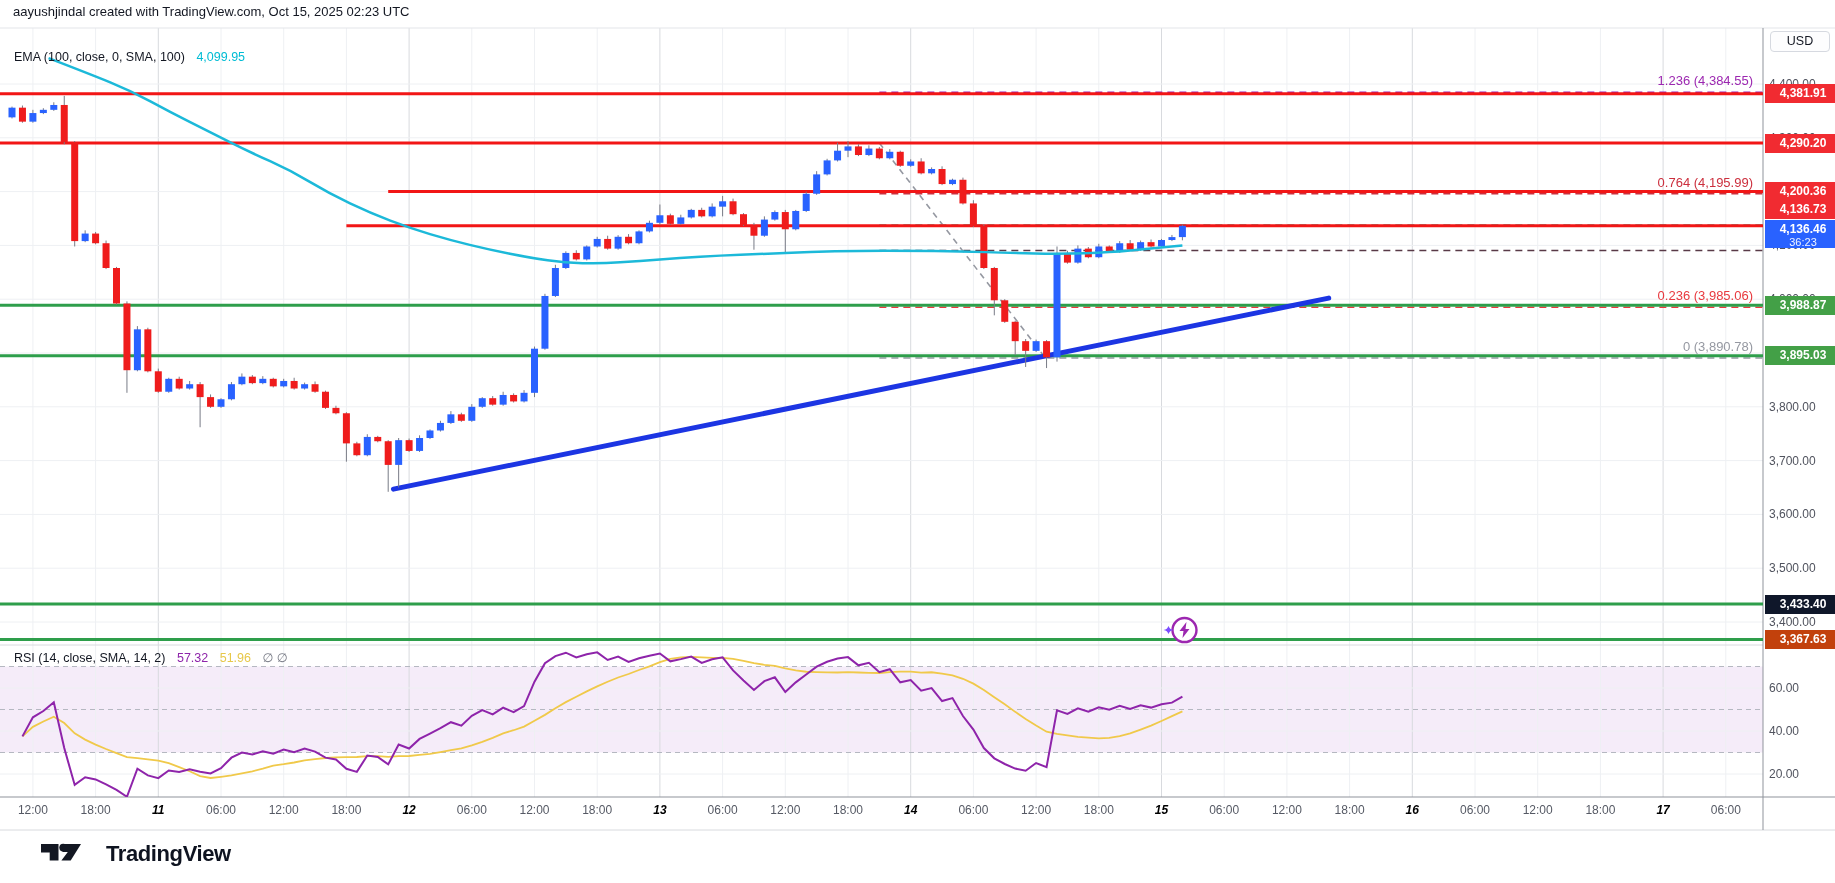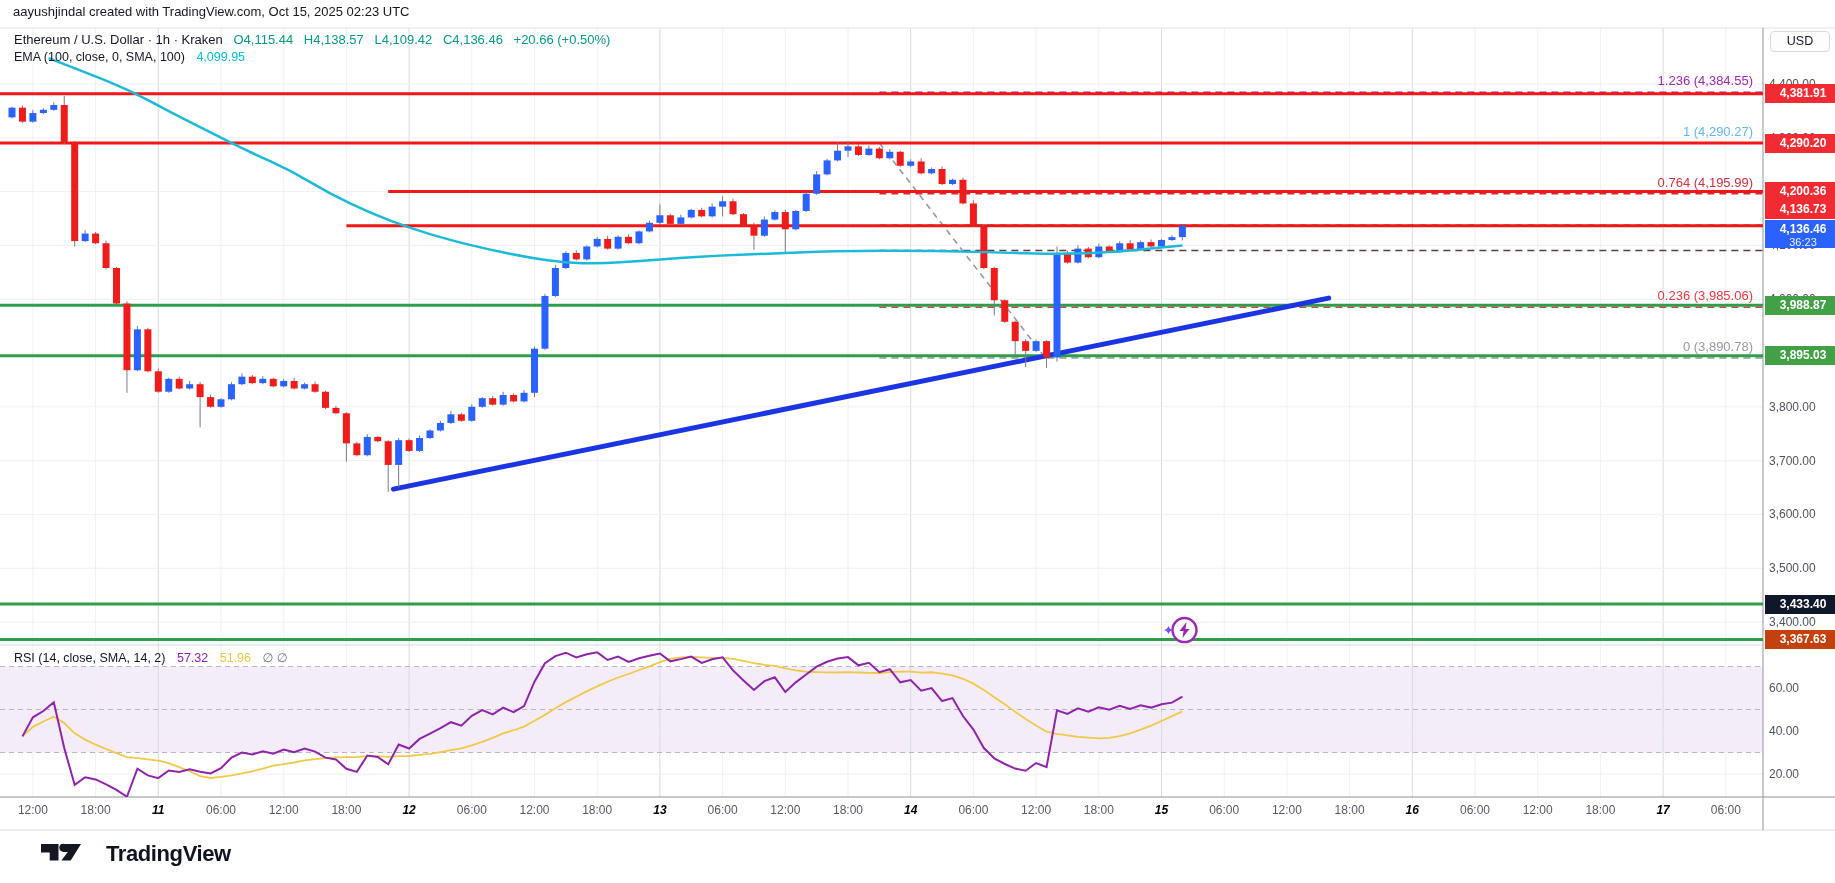--- a/index.html
+++ b/index.html
@@ -340,28 +340,20 @@
         <path d="M22.45,736.375 L32.9,726.8255076142132 L43.349999999999994,721.5564776266099 L53.8,716.7247109595046 L64.25,722.9987046949291 L74.69999999999999,733.3182269163004 L85.14999999999999,739.593135894282 L95.6,744.5721305972188 L106.05,748.9926520805517 L116.5,753.0794591962376 L126.94999999999999,757.0507917435208 L137.39999999999998,758.0269686387478 L147.85,759.3616848053814 L158.29999999999998,760.7052337582023 L168.75,763.1413994535407 L179.2,767.0549378845493 L189.64999999999998,771.2206155781304 L200.1,776.1817985614629 L210.54999999999998,777.9907540413656 L221,776.7893420280511 L231.45,775.3921443476322 L241.89999999999998,773.4758812570872 L252.35,771.3419739787108 L262.79999999999995,768.590803223776 L273.25,765.5216173019771 L283.7,764.1496870437163 L294.15,762.4999428386534 L304.59999999999997,760.3903564442415 L315.04999999999995,759.043491656975 L325.5,758.0113194249008 L335.95,757.3090520474173 L346.4,757.1006653198742 L356.84999999999997,756.9882459113895 L367.29999999999995,756.0913941694905 L377.75,756.0426761984105 L388.2,756.8856519153392 L398.65,756.179779560317 L409.09999999999997,755.977303143142 L419.54999999999995,754.9170625596797 L430,753.7744050657458 L440.45,752.0549809706285 L450.9,750.1661396887166 L461.34999999999997,748.3149402270976 L471.79999999999995,745.3323216738072 L482.24999999999994,741.8069961778283 L492.7,737.9170212617066 L503.15,733.3328285324312 L513.5999999999999,730.2314091015805 L524.05,726.5911577973169 L534.5,720.6859002308594 L544.9499999999999,714.8781736227871 L555.4,708.2802524432182 L565.8499999999999,702.1198985670428 L576.3,696.6781988029246 L586.75,691.3905149132728 L597.1999999999999,686.4022321243432 L607.65,681.7060355937651 L618.0999999999999,677.4761423665426 L628.55,674.0269190157444 L639,670.0224174504942 L649.4499999999999,666.3107889889287 L659.9,662.1244587136464 L670.3499999999999,658.9315229707282 L680.8,657.3173564513692 L691.25,656.8376245873252 L701.6999999999999,657.3225635349279 L712.15,657.7909742491448 L722.5999999999999,657.7838172093097 L733.05,658.9443407500213 L743.5,660.955680656224 L753.9499999999999,663.0965014835698 L764.4,664.8447341367097 L774.8499999999999,665.948797092849 L785.3,668.3650529979878 L795.75,670.2690666382038 L806.1999999999999,671.7641847639031 L816.65,672.1486803848975 L827.0999999999999,672.3368448113159 L837.55,672.4766885845866 L848,672.0610172244639 L858.4499999999999,672.4950194701296 L868.9,672.890400576998 L879.3499999999999,673.0135647500609 L889.8,672.2073767245902 L900.2499999999999,671.6641952743412 L910.6999999999999,671.5871374797887 L921.15,672.5435433131075 L931.5999999999999,672.2584536872763 L942.05,673.5917062023327 L952.4999999999999,675.2785232773568 L962.9499999999999,678.7978597319128 L973.4,683.6393059007007 L983.8499999999999,690.0330182246078 L994.3,697.2630089768019 L1004.7499999999999,704.3102700425974 L1015.1999999999999,711.8626001476689 L1025.65,718.9003238737439 L1036.1,725.6005161048975 L1046.55,731.6552212718974 L1057,733.8180093759161 L1067.4499999999998,735.471636852619 L1077.8999999999999,736.9202631365549 L1088.35,737.6890422859082 L1098.8,738.3504081140821 L1109.25,737.8991797201571 L1119.6999999999998,736.2056480922854 L1130.1499999999999,733.4127230799131 L1140.6,729.6257402523004 L1151.05,725.5968477505745 L1161.5,721.0019684678124 L1171.9499999999998,716.1420181307927 L1182.3999999999999,711.3957103684771" fill="none" stroke="#f0c94a" stroke-width="1.8"></path>
         <path d="M22.45,736.375 L32.9,717.2760152284263 L43.349999999999994,711.0184176514033 L53.8,702.2294109581886 L64.25,748.0946796366272 L74.69999999999999,784.915838023157 L85.14999999999999,777.2425897621716 L95.6,779.4250935177758 L106.05,784.3568239472155 L116.5,789.860723237411 L126.94999999999999,796.7641172163522 L137.39999999999998,768.7649144862452 L147.85,775.3782788049849 L158.29999999999998,778.171370144874 L168.75,770.4813197347371 L179.2,772.0655532625467 L189.64999999999998,769.3379053615374 L200.1,771.6859727248444 L210.54999999999998,773.4200563552644 L221,768.0960698367551 L231.45,757.6818222363065 L241.89999999999998,752.5974102501453 L252.35,754.4821220499466 L262.79999999999995,751.3443326683245 L273.25,753.7955143111687 L283.7,749.5578908705922 L294.15,752.2818599341042 L304.59999999999997,748.6371606231086 L315.04999999999995,751.6252127130045 L325.5,757.6151420135091 L335.95,759.5061620767675 L346.4,768.7685585392421 L356.84999999999997,771.8461846364785 L367.29999999999995,755.5401454501688 L377.75,756.9997706411864 L388.2,764.3990702871461 L398.65,744.5999090796371 L409.09999999999997,748.5096628278743 L419.54999999999995,738.9521461426963 L430,733.5606859555173 L440.45,728.2099226024621 L450.9,722.1933826763419 L461.34999999999997,725.7084202503388 L471.79999999999995,715.8584822674441 L482.24999999999994,710.1516051330625 L492.7,714.3089097135392 L503.15,707.6674864266228 L513.5999999999999,712.1202734182582 L524.05,706.0362523814958 L534.5,681.7254643567416 L544.9499999999999,663.2917365666246 L555.4,656.13876631391 L565.8499999999999,652.7071918762405 L576.3,657.3768892578624 L586.75,654.1823481473374 L597.1999999999999,652.3574236313275 L607.65,659.9616688222453 L618.0999999999999,656.6399770863287 L628.55,661.8624782218876 L639,658.2458878000366 L649.4499999999999,655.7046879647067 L659.9,653.511649564305 L670.3499999999999,661.3351519806417 L680.8,659.1271330857147 L691.25,656.5754904700079 L701.6999999999999,662.9279115803489 L712.15,659.2649418752778 L722.5999999999999,657.2766907001698 L733.05,670.4296777172993 L743.5,680.5161823181651 L753.9499999999999,689.9331604050876 L764.4,681.1152342302861 L774.8499999999999,677.3193596078373 L785.3,692.0734704719811 L795.75,682.3608789277295 L806.1999999999999,674.4433033240957 L816.65,666.7180906745643 L827.0999999999999,661.7614350555714 L837.55,658.533303295797 L848,657.108512538631 L858.4499999999999,665.3409733145986 L868.9,662.8120261963282 L879.3499999999999,672.1539761401796 L889.8,669.2295499615747 L900.2499999999999,682.3286201016023 L910.6999999999999,680.0364251065513 L921.15,690.7090412743016 L931.5999999999999,688.0822157103424 L942.05,701.0264141385197 L952.4999999999999,698.0587423744344 L962.9499999999999,715.9888010383477 L973.4,729.5416814186024 L983.8499999999999,748.0452758304959 L994.3,758.3283830693478 L1004.7499999999999,764.0026282357356 L1015.1999999999999,768.5446476673297 L1025.65,770.6821083052289 L1036.1,763.0322411977239 L1046.55,767.0944924396017 L1057,710.315458562813 L1067.4499999999998,713.8598259481425 L1077.8999999999999,708.3629836854465 L1088.35,711.7893222294638 L1098.8,707.3178639688705 L1109.25,709.6716035233976 L1119.6999999999998,705.8322386283992 L1130.1499999999999,708.9443256572836 L1140.6,705.3106234827682 L1151.05,707.5981332115741 L1161.5,704.2163377086596 L1171.9499999999998,702.6428035869549 L1182.3999999999999,696.5839325253045" fill="none" stroke="#8e24aa" stroke-width="2"></path>
       </g>
       <g transform="translate(1184.49,630.07)">
         <circle cx="0" cy="0" r="12" fill="#fff" stroke="#9c27b0" stroke-width="2.4"></circle>
         <path d="M2,-8 L-5,1 L-1,1 L-2,8 L5,-1 L1,-1 Z" fill="#9c27b0"></path>
         <path d="M-16,-4 C-15,-1.5 -14,-0.8 -11,0 C-14,0.8 -15,1.5 -16,4 C-17,1.5 -18,0.8 -21,0 C-18,-0.8 -17,-1.5 -16,-4 Z" fill="#7c4dff"></path>
       </g>
     </svg>
 
-  <div class="legend" style="top:32px;">
-    <span>Ethereum / U.S. Dollar · 1h · Kraken</span>
-    <span class="g">O4,115.44</span>
-    <span class="g">H4,138.57</span>
-    <span class="g">L4,109.42</span>
-    <span class="g">C4,136.46</span>
-    <span class="g">+20.66 (+0.50%)</span>
-  </div>
 
   <div class="legend" style="top:50px;font-size:12.5px;">
     <span>EMA (100, close, 0, SMA, 100)</span>
     <span class="emav">4,099.95</span>
   </div>
 
   <div class="legend" style="top:650px;font-size:12.5px;">
     <span>RSI (14, close, SMA, 14, 2)</span>
     <span class="rsiv1">57.32</span>
     <span class="rsiv2">51.96</span>
@@ -420,21 +412,20 @@
     <div class="pbox" style="background: rgb(67, 160, 71); top: 346.174px;">
       <span class="main">3,895.03</span>
     </div>
     <div class="pbox" style="background: #0f172a; top: 594.531px;">
       <span class="main">3,433.40</span>
     </div>
     <div class="pbox" style="background: #c2410c; top: 629.915px;">
       <span class="main">3,367.63</span>
     </div>
     <div class="fiblab" style="color: rgb(156, 39, 176); top: 73.3121px;">1.236 (4,384.55)</div>
-    <div class="fiblab" style="color: rgb(100, 181, 246); top: 124.035px;">1 (4,290.27)</div>
     <div class="fiblab" style="color: rgb(204, 47, 61); top: 174.757px;">0.764 (4,195.99)</div>
     <div class="fiblab" style="color: rgb(232, 57, 62); top: 288.238px;">0.236 (3,985.06)</div>
     <div class="fiblab" style="color: rgb(149, 152, 161); top: 338.96px;">0 (3,890.78)</div>
     <div class="tlab" style="left: 32.9px;">12:00</div>
     <div class="tlab" style="left: 95.6px;">18:00</div>
     <div class="tlab day" style="left: 158.3px;">11</div>
     <div class="tlab" style="left: 221px;">06:00</div>
     <div class="tlab" style="left: 283.7px;">12:00</div>
     <div class="tlab" style="left: 346.4px;">18:00</div>
     <div class="tlab day" style="left: 409.1px;">12</div>

